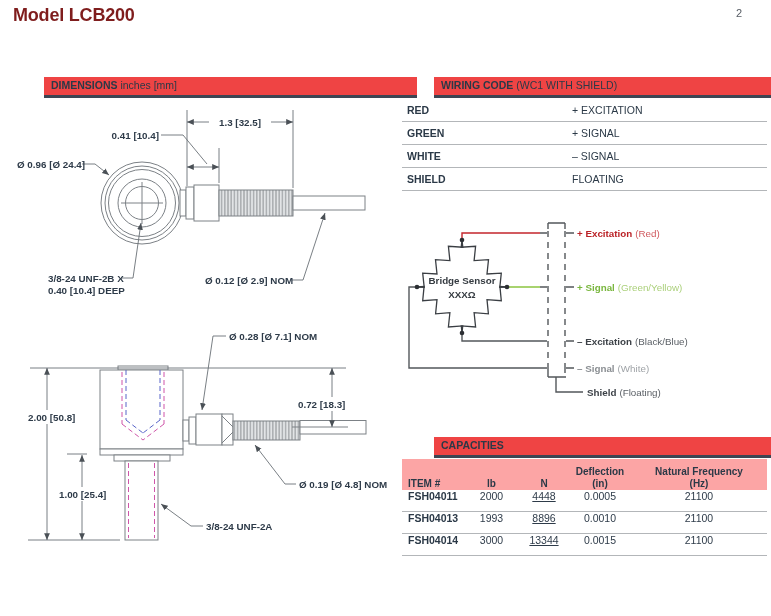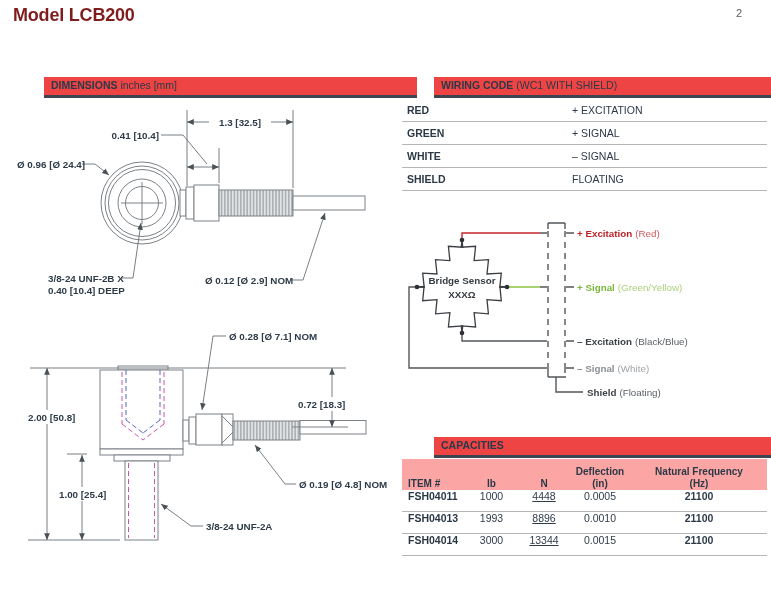--- a/index.html
+++ b/index.html
@@ -23,21 +23,21 @@
             display:flex;align-items:flex-end;}
   .cap-col{display:flex;flex-direction:column;justify-content:center;align-items:center;
            font-size:10px;font-weight:bold;color:#2b3947;line-height:12px;text-align:center;}
   .cap-col.c1{width:62px;align-items:flex-start;padding-left:6px;box-sizing:border-box;}
   .cap-col.c2{width:55px;margin-top:20px;}.cap-col.c3{width:50px;}.cap-col.c4{width:62px;}.cap-col.c5{width:136px;}
   .cap-rows{position:absolute;left:402px;top:490px;width:365px;}
   .crow{height:21px;display:flex;border-bottom:1px solid #b3b6b9;
         font-size:10.5px;color:#2e3b49;}
   .ccell{text-align:center;}
   .crow .c1{width:62px;text-align:left;padding-left:6px;box-sizing:border-box;font-weight:bold;color:#2b3947;}
-  .crow .c2{width:55px;}.crow .c3{width:50px;text-decoration:underline;}.crow .c4{width:62px;}.crow .c5{width:136px;font-weight:bold;}
+  .crow .c2{width:55px;}.crow .c3{width:50px;text-decoration:underline;}.crow .c4{width:62px;}.crow .c5{width:136px;}
   svg{position:absolute;overflow:visible;}
   #dim-svg{left:12px;top:100px;}
   #wire-svg{left:400px;top:215px;}
   .dimtxt{font-family:"Liberation Sans",sans-serif;font-size:9.8px;font-weight:bold;fill:#2e3b49;}
   .wd{font-family:"Liberation Sans",sans-serif;font-size:9.8px;}
   .bold{font-weight:bold;}
 </style>
 </head>
 <body>
 
@@ -127,21 +127,21 @@
     </div>
     <div class="cap-col c5">
       <div>Natural Frequency</div>
       <div>(Hz)</div>
     </div>
   </div>
 
   <div class="cap-rows">
     <div class="crow">
       <span class="ccell c1">FSH04011</span>
-      <span class="ccell c2">1000</span>
+      <span class="ccell c2">2000</span>
       <span class="ccell c3">4448</span>
       <span class="ccell c4">0.0005</span>
       <span class="ccell c5">21100</span>
     </div>
     <div class="crow">
       <span class="ccell c1">FSH04013</span>
       <span class="ccell c2">1993</span>
       <span class="ccell c3">8896</span>
       <span class="ccell c4">0.0010</span>
       <span class="ccell c5">21100</span>

